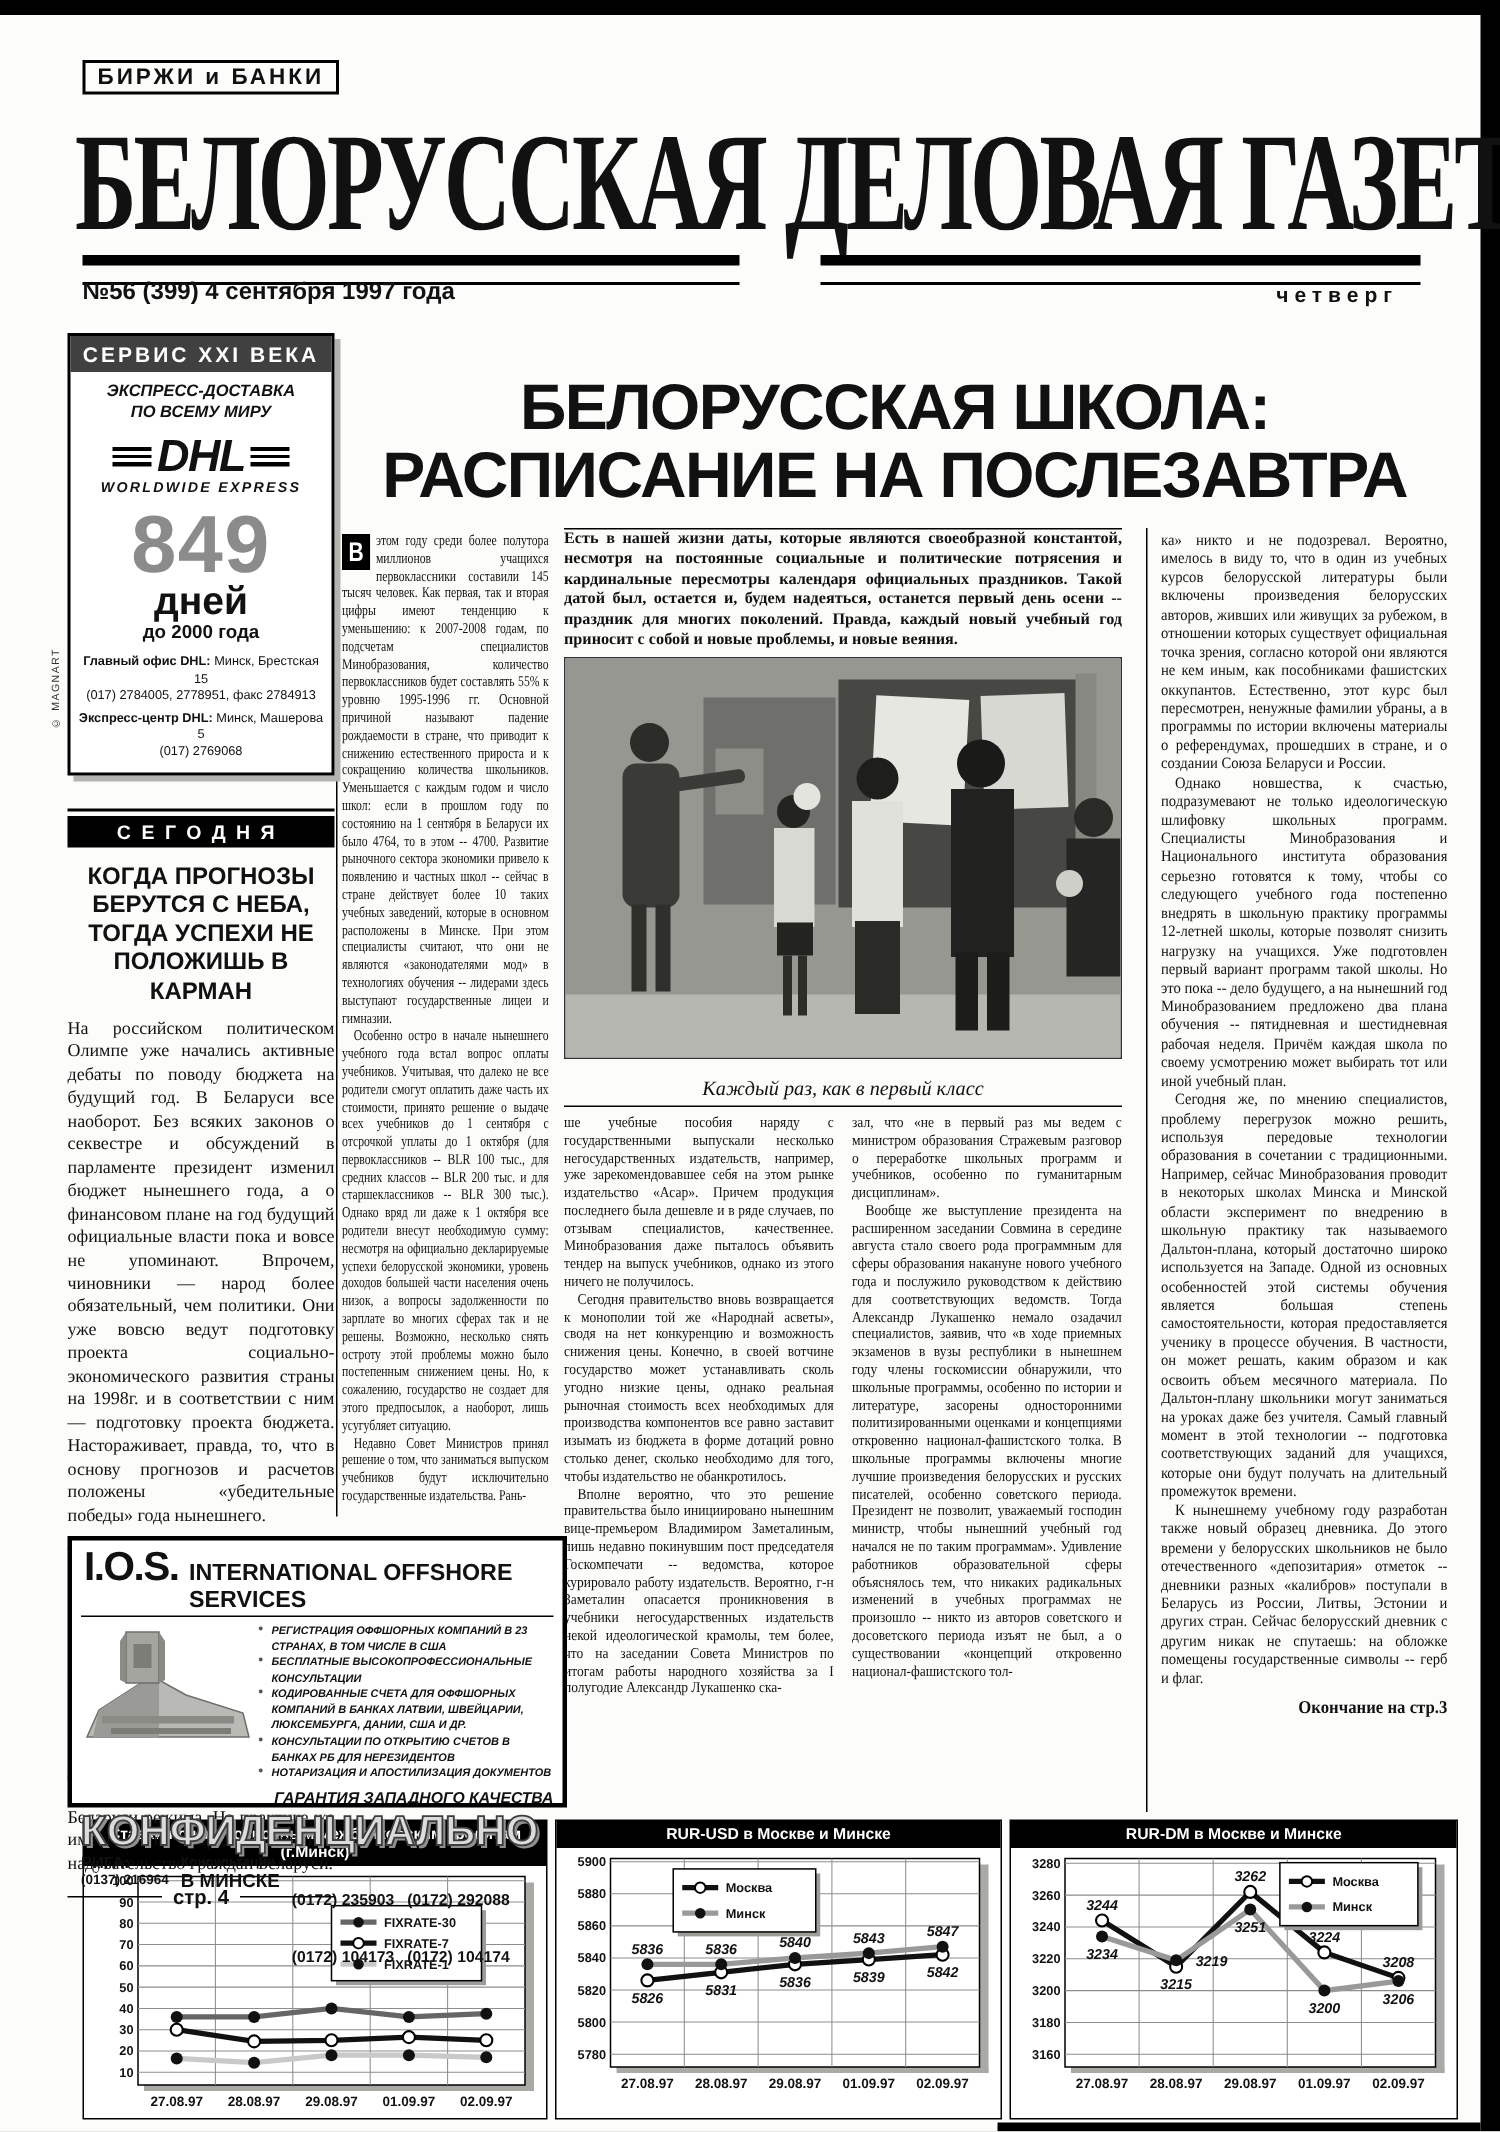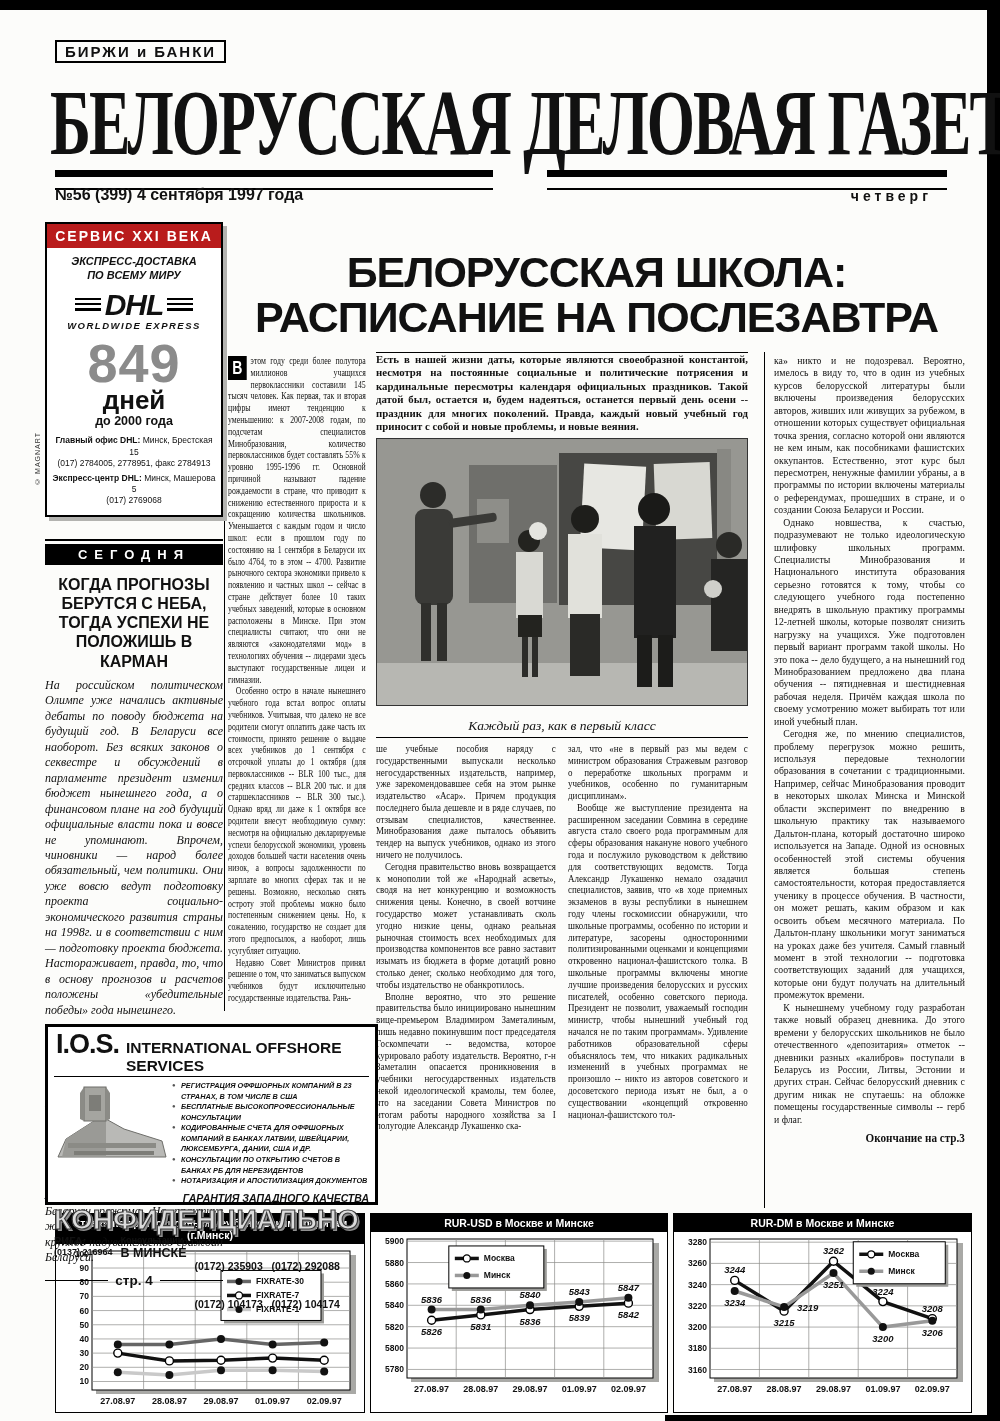--- a/index.html
+++ b/index.html
@@ -17,41 +17,41 @@
           transform:scaleY(1.5);transform-origin:center top;}
   .mast-rule{position:absolute;top:170px;height:11px;border-top:7px solid #000;border-bottom:2px solid #000;}
   .mast-rule.l{left:55px;width:438px;}
   .mast-rule.r{left:547px;width:400px;}
   .issue{position:absolute;left:55px;top:186px;font:bold 16px "Liberation Sans",sans-serif;}
   .weekday{position:absolute;right:68px;top:188px;font:bold 14px "Liberation Sans",sans-serif;letter-spacing:4px;}
 
   
   .sidebar{position:absolute;left:45px;top:222px;width:178px;z-index:1;}
   .dhl{position:relative;border:2px solid #000;background:#fff;box-shadow:4px 4px 0 #b3b3b0;}
-  .dhl-h{background:#b91c1c;color:#fff;text-align:center;font:bold 14px "Liberation Sans",sans-serif;
+  .dhl-h{background:#404040;color:#fff;text-align:center;font:bold 14px "Liberation Sans",sans-serif;
          letter-spacing:2px;padding:4px 0;}
   .dhl-b{padding:7px 5px 8px;text-align:center;}
   .dhl-exp{font:bold italic 11px "Liberation Sans",sans-serif;line-height:1.25;}
   .dhl-row{display:flex;align-items:center;justify-content:center;gap:4px;margin-top:5px;}
   .dhl-lines{width:26px;height:13px;flex:0 0 auto;
       background:linear-gradient(#000 0 2.5px,transparent 2.5px 5px,#000 5px 7.5px,transparent 7.5px 10px,#000 10px 12.5px);}
   .dhl-word{font:900 italic 30px "Liberation Sans",sans-serif;letter-spacing:-1px;}
   .dhl-we{font:bold italic 9.5px "Liberation Sans",sans-serif;letter-spacing:1.5px;margin-top:-2px;}
   .dhl-849{font:900 54px "Liberation Sans",sans-serif;color:#8b8b8b;line-height:.9;margin-top:8px;letter-spacing:1px;}
   .dhl-dn{font:900 26px "Liberation Sans",sans-serif;line-height:1;}
   .dhl-until{font:bold 12.5px "Liberation Sans",sans-serif;margin-top:1px;}
   .dhl-contact{font:8.5px "Liberation Sans",sans-serif;margin-top:7px;line-height:1.35;}
   .dhl-contact b{font-size:8.5px;}
   .magnart{position:absolute;left:-13px;bottom:30px;font:7px "Liberation Sans",sans-serif;
            writing-mode:vertical-rl;transform:rotate(180deg);letter-spacing:1px;color:#333;}
   .today-wrap{margin-top:22px;border-top:2px solid #000;padding-top:3px;}
   .today-bar{background:#000;color:#fff;text-align:center;font:bold 13px "Liberation Sans",sans-serif;
              letter-spacing:7px;padding:3px 0;}
   .s-head{font:bold 16px "Liberation Sans",sans-serif;text-align:center;line-height:1.2;margin:10px 0 7px;}
-  .s-text{font-style:italic;font-size:12px;line-height:1.29;text-align:justify;}
+  .s-text{font-size:12px;line-height:1.29;text-align:justify;}
   .pageref{display:flex;align-items:center;gap:7px;margin:7px 0 9px;font:bold 13.5px "Liberation Sans",sans-serif;}
   .pageref .ln{flex:1;border-top:1.5px solid #000;}
 
   
   .ios{position:absolute;left:45px;top:1024px;width:333px;height:181px;border:3px solid #000;
        background:#fff;box-sizing:border-box;padding:2px 6px 3px;z-index:2;}
   .ios-head{display:flex;align-items:baseline;gap:7px;border-bottom:1.5px solid #000;padding:0 0 1px 2px;}
   .ios-brand{font:900 27px "Liberation Sans",sans-serif;letter-spacing:-1px;}
   .ios-rest{font:bold 15.5px "Liberation Sans",sans-serif;letter-spacing:0px;}
   .ios-mid{display:flex;margin-top:2px;}

